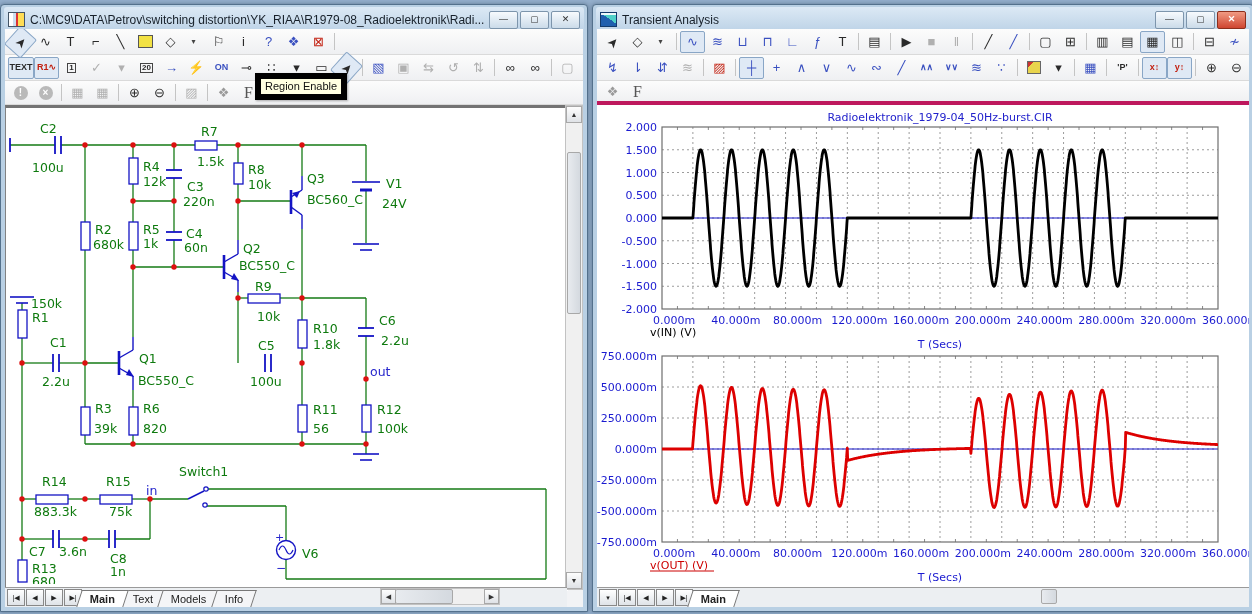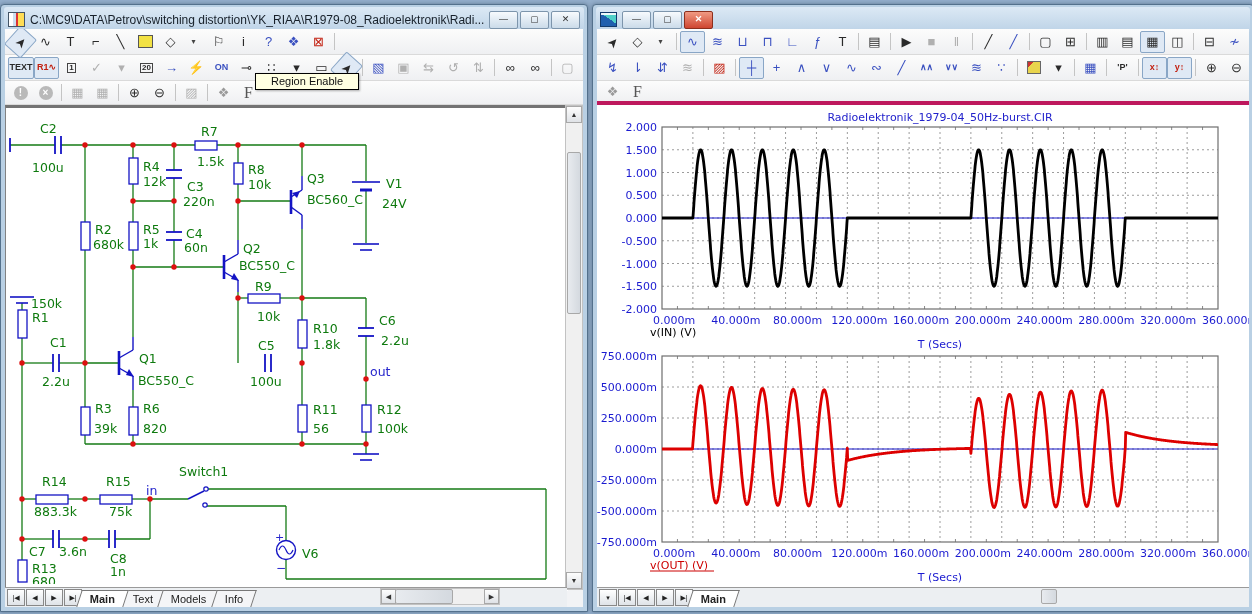--- a/index.html
+++ b/index.html
@@ -42,22 +42,22 @@
        display:flex;align-items:center;justify-content:center;font-size:7px;color:#333;}
   .sthumb{position:absolute;background:linear-gradient(90deg,#e8ebef,#d4d9df);border:1px solid #a8a8a8;border-radius:2px;}
   .tabbar{position:absolute;height:19px;background:#eceff2;border-top:1px solid #9a9a9a;display:flex;align-items:flex-end;padding-left:2px;}
   .navbtn{width:16px;height:15px;margin:0 1px 1px 0;border:1px solid #888;background:linear-gradient(#fff,#dfe3e8);
        font-size:7px;display:flex;align-items:center;justify-content:center;color:#222;}
   .tab{height:16px;margin-left:-4px;padding:0 10px;border:1px solid #777;border-bottom:none;background:#f4f5f7;
        transform:skewX(-18deg);display:flex;align-items:center;}
   .tab>span{transform:skewX(18deg);font-size:11px;color:#222;}
   .tab.sel{background:#ffffff;z-index:2;}
   .tab.sel>span{font-weight:bold;}
-  .tooltip{position:absolute;background:#ffffe1;border:1px solid #000000;font-size:11px;color:#111;
-       padding:0 15px;height:15px;line-height:15px;z-index:50;box-shadow:1px 1px 2px rgba(0,0,0,.3);}
+  .tooltip{position:absolute;background:#ffffe1;border:6px solid #000000;font-size:11px;color:#111;
+       padding:0 4px;height:15px;line-height:15px;z-index:50;box-shadow:1px 1px 2px rgba(0,0,0,.3);}
   .appicon{width:15px;height:13px;flex:none;border:1px solid #456;
        background:linear-gradient(90deg,#fff 30%,#cde 30%,#cde 45%,#d33 45%,#d33 60%,#fd5 60%);}
   .charticon{width:15px;height:13px;flex:none;background:#1f5fae;border:1px solid #123a6b;
        background-image:linear-gradient(180deg,rgba(255,255,255,.9) 2px,transparent 2px),linear-gradient(35deg,transparent 55%,#4fd0c8 55%);}
   svg text{font-family:"DejaVu Sans","Liberation Sans",sans-serif;}
 </style>
 </head>
 <body>
 
 <div class="win" id="winL" style="left:0;top:4px;width:586px;height:606px;">
@@ -385,20 +385,21 @@
       <span class="sbtn" style="right:0;top:0;bottom:0;width:13px;">▶</span>
     </div>
   </div>
 </div>
 
 <div class="tooltip" style="left:255px;top:73px;">Region Enable</div>
 
 <div class="win" id="winR" style="left:592px;top:4px;width:660px;height:606px;">
   <div class="titlebar">
     <span class="charticon"></span>
+    <span class="title">Transient Analysis</span>
     <span class="winbtns">
       <span class="wbtn">—</span>
       <span class="wbtn">▢</span>
       <span class="wbtn close-red">✕</span>
     </span>
   </div>
   <div class="content">
     <div class="tbar" id="rtb1">
         <span class="tbtn rot45">➤</span>
         <span class="tbtn ">◇</span>

